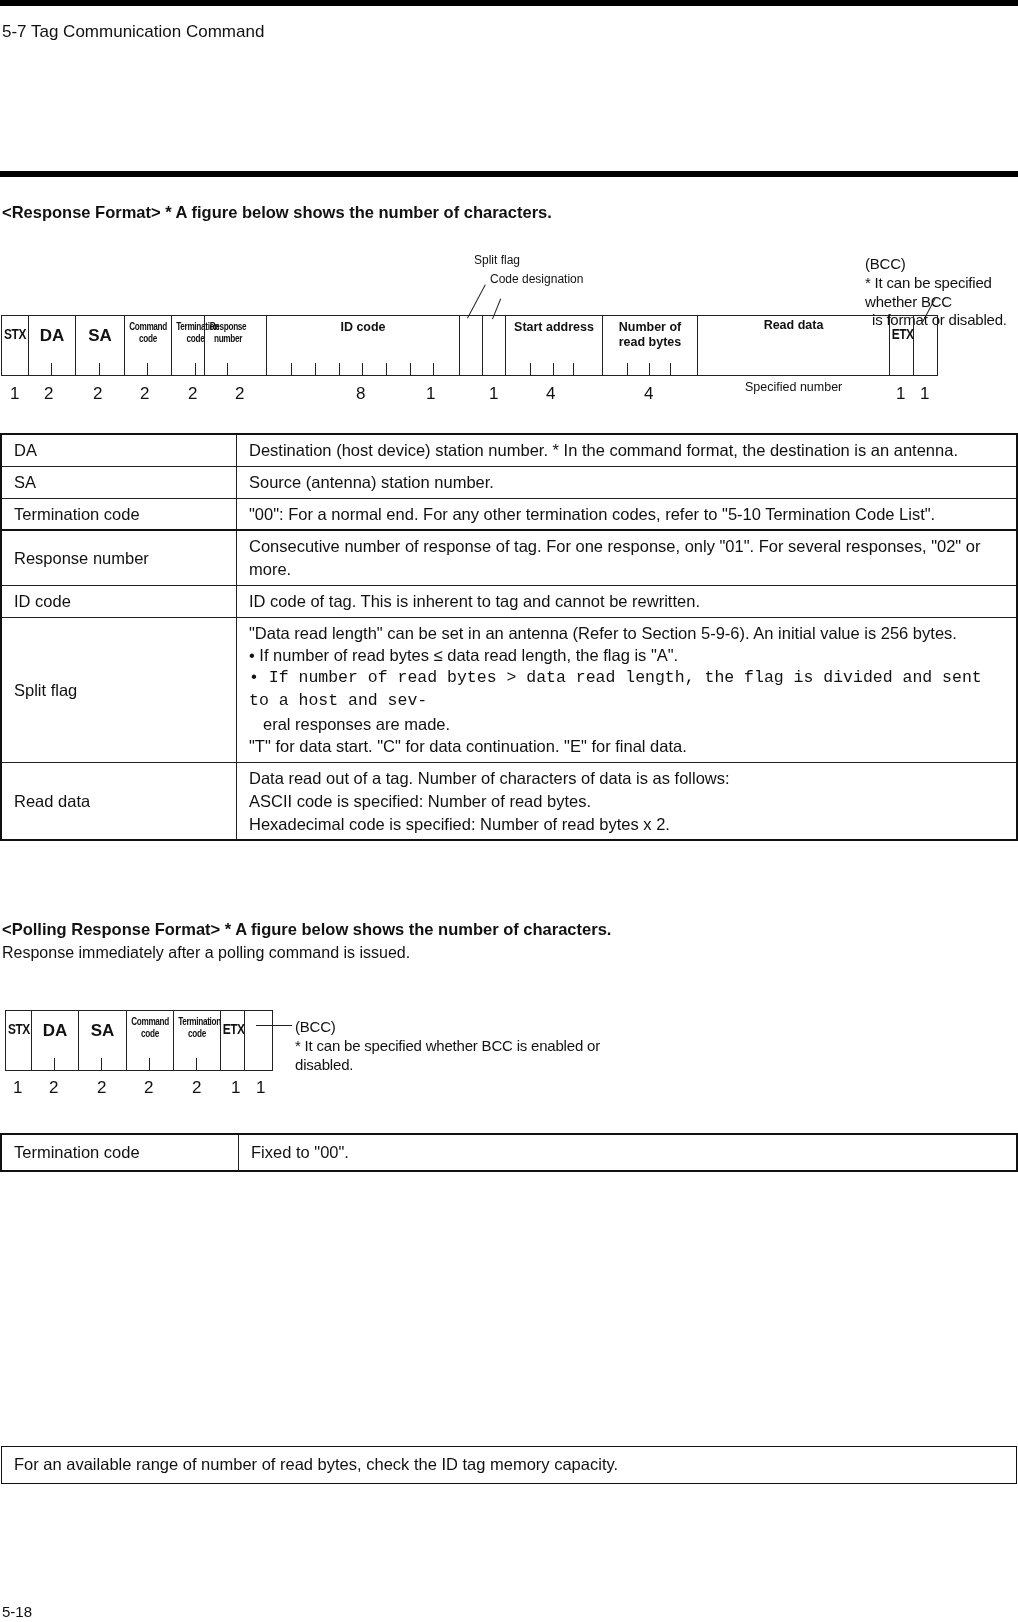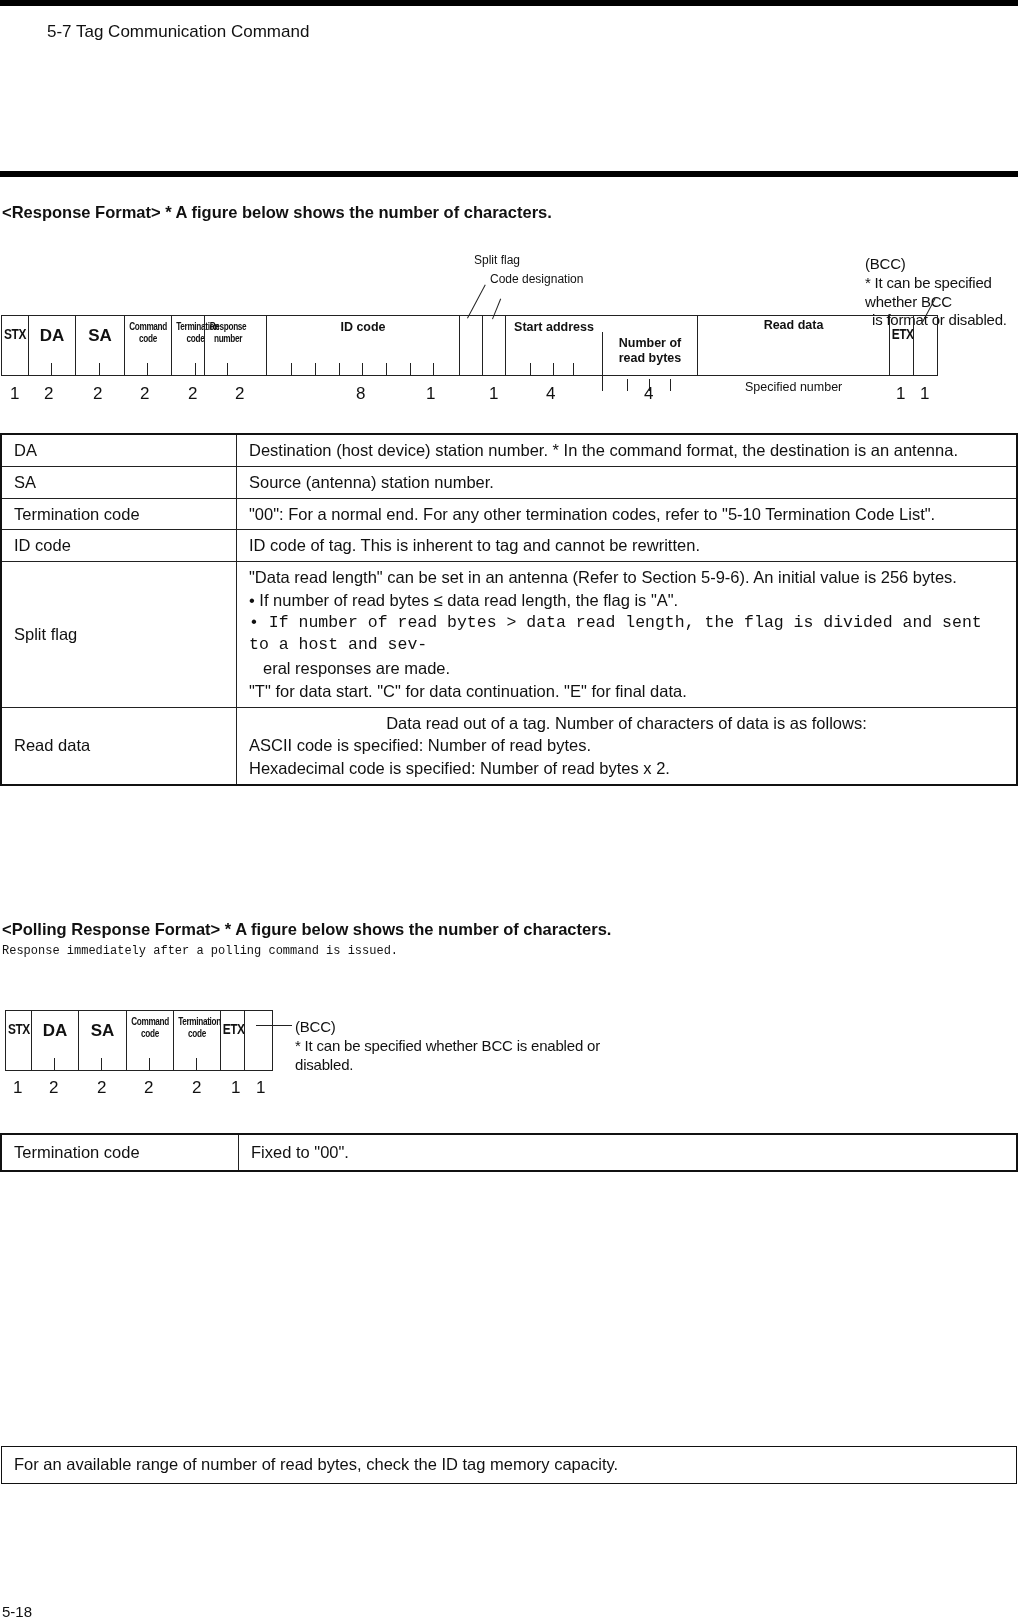--- a/index.html
+++ b/index.html
@@ -3,23 +3,23 @@
 <meta charset="utf-8">
 <style>
   html, body { margin: 0; padding: 0; background: #ffffff; }
   body {
     width: 1018px; height: 1622px; position: relative; overflow: hidden;
     font-family: "Liberation Sans", sans-serif; color: #111;
   }
   .abs { position: absolute; }
   .rule-top { left: 0; top: 0; width: 1018px; height: 6px; background: #000; }
   .rule-mid { left: 0; top: 171px; width: 1018px; height: 6px; background: #000; }
-  .section-header { left: 2px; top: 22px; font-size: 17px; margin-left: 45px; }
+  .section-header { left: 2px; top: 22px; font-size: 17px; }
   .heading { left: 2px; font-size: 16.5px; font-weight: bold; }
-  .subtext { left: 2px; font-family: Liberation Mono, monospace; font-size: 12px; }
+  .subtext { left: 2px; font-family: Liberation Sans, sans-serif; font-size: 16px; }
   .page-num { left: 2px; top: 1603px; font-size: 15px; }
 
   
   .diagram { position: absolute; }
   .cell {
     position: absolute; top: 0; border-left: 1.5px solid #222; height: 100%;
     box-sizing: border-box; text-align: center;
   }
   .frame-box {
     position: absolute; border: 1.5px solid #222; box-sizing: border-box; font-weight: bold;
@@ -125,21 +125,21 @@
       <div class="tick" style="left:166px;"></div>
     </div>
     <div class="cell" style="left:457px; width:23px;"></div>
     <div class="cell" style="left:480px; width:23px;"></div>
     <div class="cell" style="left:503px; width:97px;">
       <div class="lbl mid" style="top:4px;">Start address</div>
       <div class="tick" style="left:24px;"></div>
       <div class="tick" style="left:47px;"></div>
       <div class="tick" style="left:67px;"></div>
     </div>
-    <div class="cell" style="left:600px; width:95px;margin-top:16px;">
+    <div class="cell" style="left:600px; width:95px;">
       <div class="lbl mid" style="top:4px;">
         <div>Number of</div>
         <div>read bytes</div>
       </div>
       <div class="tick" style="left:24px;"></div>
       <div class="tick" style="left:46px;"></div>
       <div class="tick" style="left:67px;"></div>
     </div>
     <div class="cell" style="left:695px; width:192px;">
       <div class="lbl mid" style="top:2px;">Read data</div>
@@ -173,38 +173,42 @@
     <td>Destination (host device) station number.  * In the command format, the destination is an antenna.</td>
   </tr>
   <tr>
     <td class="k">SA</td>
     <td>Source (antenna) station number.</td>
   </tr>
   <tr>
     <td class="k">Termination code</td>
     <td>"00": For a normal end.  For any other termination codes, refer to "5-10 Termination Code List".</td>
   </tr>
+  <tr class="heavy">
+    <td class="k">Response number</td>
+    <td>Consecutive number of response of tag.  For one response, only "01".  For several responses, "02" or more.</td>
+  </tr>
   <tr>
     <td class="k">ID code</td>
     <td>ID code of tag.  This is inherent to tag and cannot be rewritten.</td>
   </tr>
   <tr>
     <td class="k">Split flag</td>
     <td>
       <span style="display:block;">"Data read length" can be set in an antenna (Refer to Section 5-9-6).  An initial value is 256 bytes.</span>
       <span style="display:block;">• If number of read bytes ≤ data read length, the flag is "A".</span>
       <span style="display:block;font-family:Liberation Mono, monospace;">• If number of read bytes &gt; data read length, the flag is divided and sent to a host and sev-</span>
       <span class="indent">eral responses are made.</span>
       <span style="display:block;">"T" for data start.  "C" for data continuation.  "E" for final data.</span>
     </td>
   </tr>
   <tr>
     <td class="k">Read data</td>
     <td>
-      <span style="display:block;text-align:center;">Data read out of a tag.  Number of characters of data is as follows:</span>
+      <span style="display:block;">Data read out of a tag.  Number of characters of data is as follows:</span>
       <span style="display:block;">ASCII code is specified: Number of read bytes.</span>
       <span style="display:block;">Hexadecimal code is specified: Number of read bytes x 2.</span>
     </td>
   </tr>
 </tbody>
   </table>
 
 <div class="abs heading" style="top:920px;">&lt;Polling Response Format&gt;  * A figure below shows the number of characters.</div>
 <div class="abs subtext" style="top:944px;">Response immediately after a polling command is issued.</div>
 

